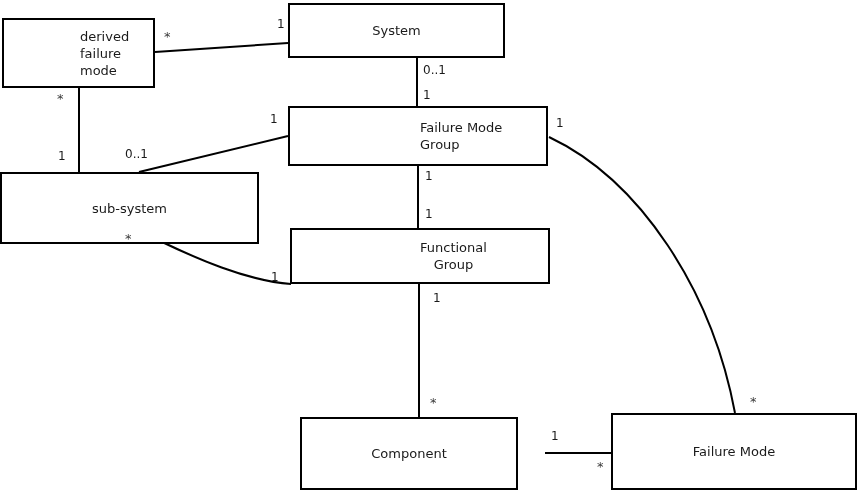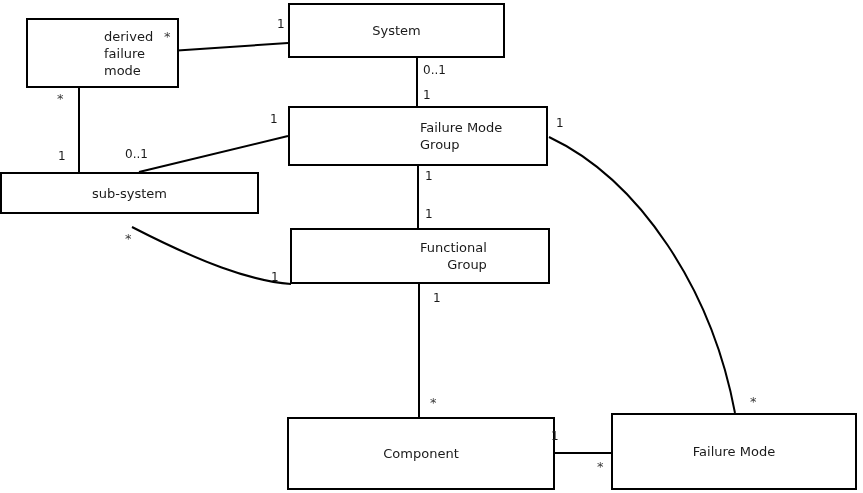--- a/index.html
+++ b/index.html
@@ -64,40 +64,40 @@
       <path d="M 417 58 L 417 106" fill="none" stroke="#000000" stroke-width="2" stroke-linecap="butt"></path>
       <path d="M 139 172 L 288 136" fill="none" stroke="#000000" stroke-width="2" stroke-linecap="butt"></path>
       <path d="M 418 166 L 418 228" fill="none" stroke="#000000" stroke-width="2" stroke-linecap="butt"></path>
       <path d="M 132 227 C 200 262 250 281 291 284" fill="none" stroke="#000000" stroke-width="2" stroke-linecap="butt"></path>
       <path d="M 419 284 L 419 417" fill="none" stroke="#000000" stroke-width="2" stroke-linecap="butt"></path>
       <path d="M 545 453 L 611 453" fill="none" stroke="#000000" stroke-width="2" stroke-linecap="butt"></path>
       <path d="M 549 137 C 640 180 712 290 735 413" fill="none" stroke="#000000" stroke-width="2" stroke-linecap="butt"></path>
     </svg>
 
   <div id="boxes-layer">
-      <div class="uml-box" style="left: 2px; top: 18px; width: 153px; height: 70px; justify-content: flex-start; margin-left: 24px;">
+      <div class="uml-box" style="left: 2px; top: 18px; width: 153px; height: 70px; justify-content: flex-start;">
         <div class="uml-box-label" style="text-align: left; margin-left: 76px;">derived
 failure
 mode</div>
       </div>
       <div class="uml-box" style="left: 288px; top: 3px; width: 217px; height: 55px;">
         <div class="uml-box-label" style="text-align: center;">System</div>
       </div>
       <div class="uml-box" style="left: 288px; top: 106px; width: 260px; height: 60px; justify-content: flex-start;">
         <div class="uml-box-label" style="text-align: left; margin-left: 130px;">Failure Mode
 Group</div>
       </div>
-      <div class="uml-box" style="left: 0px; top: 172px; width: 259px; height: 42px;">
+      <div class="uml-box" style="left: 0px; top: 172px; width: 259px; height: 72px;">
         <div class="uml-box-label" style="text-align: center;">sub-system</div>
       </div>
       <div class="uml-box" style="left: 290px; top: 228px; width: 260px; height: 56px; justify-content: flex-start;">
-        <div class="uml-box-label" style="text-align: right; margin-left: 128px;">Functional
+        <div class="uml-box-label" style="text-align: center; margin-left: 128px;">Functional
 Group</div>
       </div>
-      <div class="uml-box" style="left: 287px; top: 417px; width: 268px; height: 73px;">
+      <div class="uml-box" style="left: 300px; top: 417px; width: 218px; height: 73px;">
         <div class="uml-box-label" style="text-align: center;">Component</div>
       </div>
       <div class="uml-box" style="left: 611px; top: 413px; width: 246px; height: 77px;">
         <div class="uml-box-label" style="text-align: center;">Failure Mode</div>
       </div>
     </div>
 
   <div id="mult-layer">
       <span class="mult mult-star" style="left: 164px; top: 30px;">*</span>
       <span class="mult" style="left: 277px; top: 18px;">1</span>

